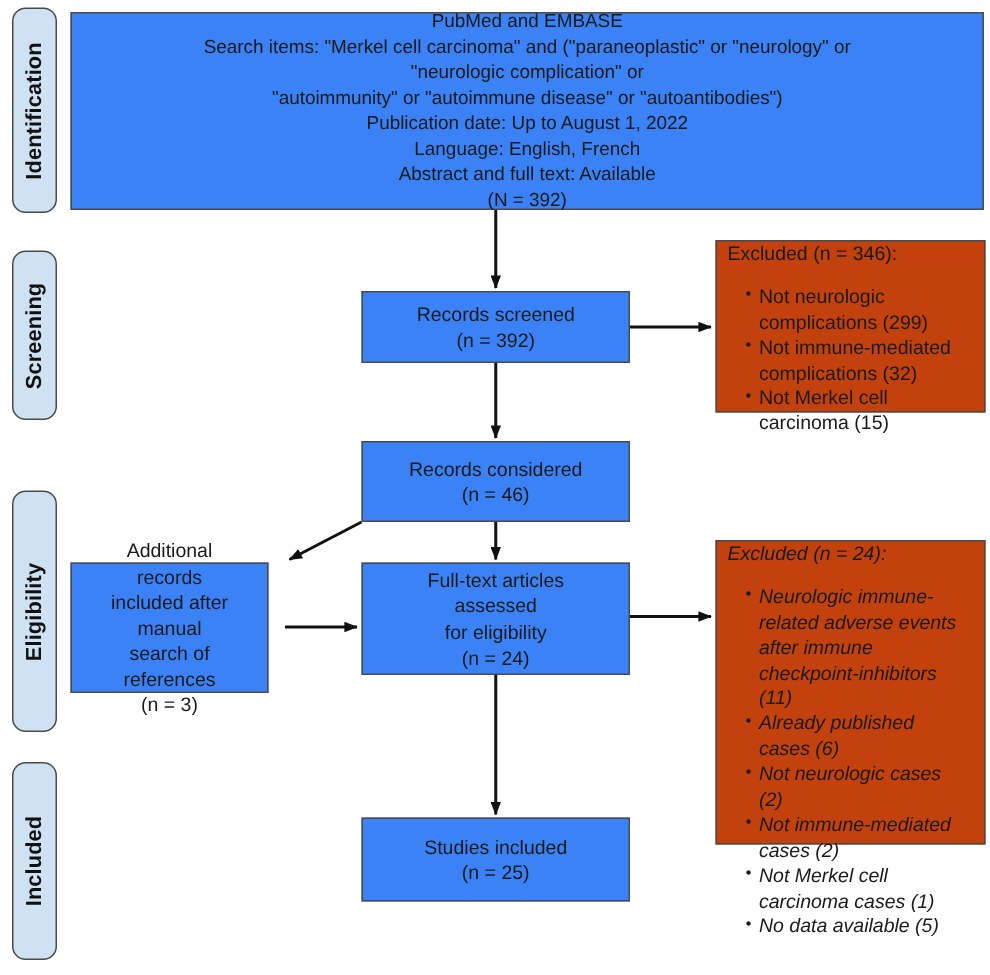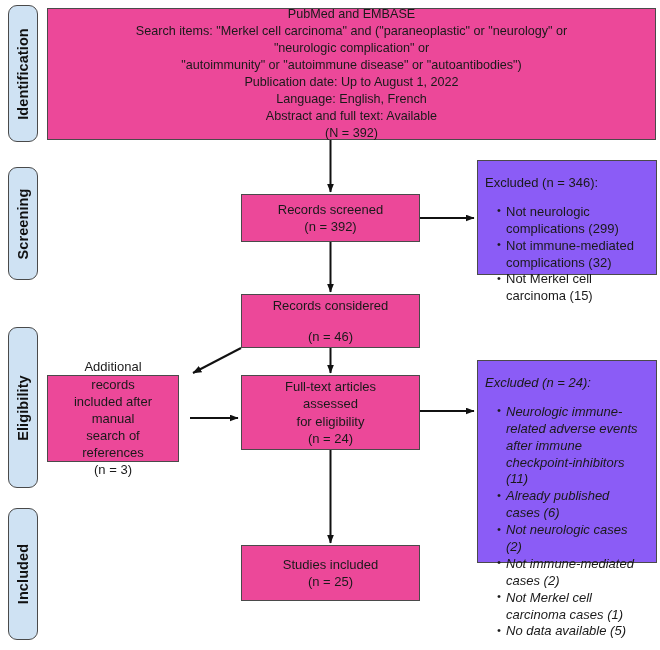--- a/index.html
+++ b/index.html
@@ -37,45 +37,45 @@
     white-space: nowrap;
     font-size: 14.5px;
     font-weight: bold;
     color: #111111;
     letter-spacing: 0.1px;
   }
 
   
   .flow-box {
     position: absolute;
-    background: #ec4899;
+    background: #3b82f6;
     border: 1.5px solid #4a4a4a;
     box-sizing: border-box;
     display: flex;
     flex-direction: column;
     align-items: center;
     justify-content: center;
     text-align: center;
     font-size: 13px;
     line-height: 1.32;
     color: #1a1a1a;
     padding: 2px 20px;
   }
   .flow-box .line { display: block; }
 
   .excl-box {
     position: absolute;
-    background: #8b5cf6;
+    background: #c2410c;
     border: 1.5px solid #4a4a4a;
     box-sizing: border-box;
     text-align: left;
     font-size: 13px;
     line-height: 1.30;
     color: #1a1a1a;
-    padding: 14px 5px 5px 7px;
+    padding: 0 5px 5px 7px;
   }
   .excl-box .excl-head { display: block; margin-bottom: 0px; }
   .excl-box ul {
     margin: 12px;
     padding: 0;
     list-style: none;
   }
   .excl-box li {
     position: relative;
     padding-left: 9px;
@@ -162,21 +162,21 @@
 
   <div class="excl-box" style="left:477px; top:160px; width:180px; height:115px;">
     <span class="excl-head">Excluded (n = 346):</span>
     <ul>
       <li>Not neurologic complications (299)</li>
       <li>Not immune-mediated complications (32)</li>
       <li>Not Merkel cell carcinoma (15)</li>
     </ul>
   </div>
 
-  <div class="flow-box" style="left:241px; top:294px; width:179px; height:54px;justify-content:space-between;">
+  <div class="flow-box" style="left:241px; top:294px; width:179px; height:54px;">
     <span class="line">Records considered</span>
     <span class="line">(n = 46)</span>
   </div>
 
   <div class="flow-box" style="left:47px; top:375px; width:132px; height:87px;">
     <span class="line">Additional records</span>
     <span class="line">included after manual</span>
     <span class="line">search of references</span>
     <span class="line">(n = 3)</span>
   </div>

